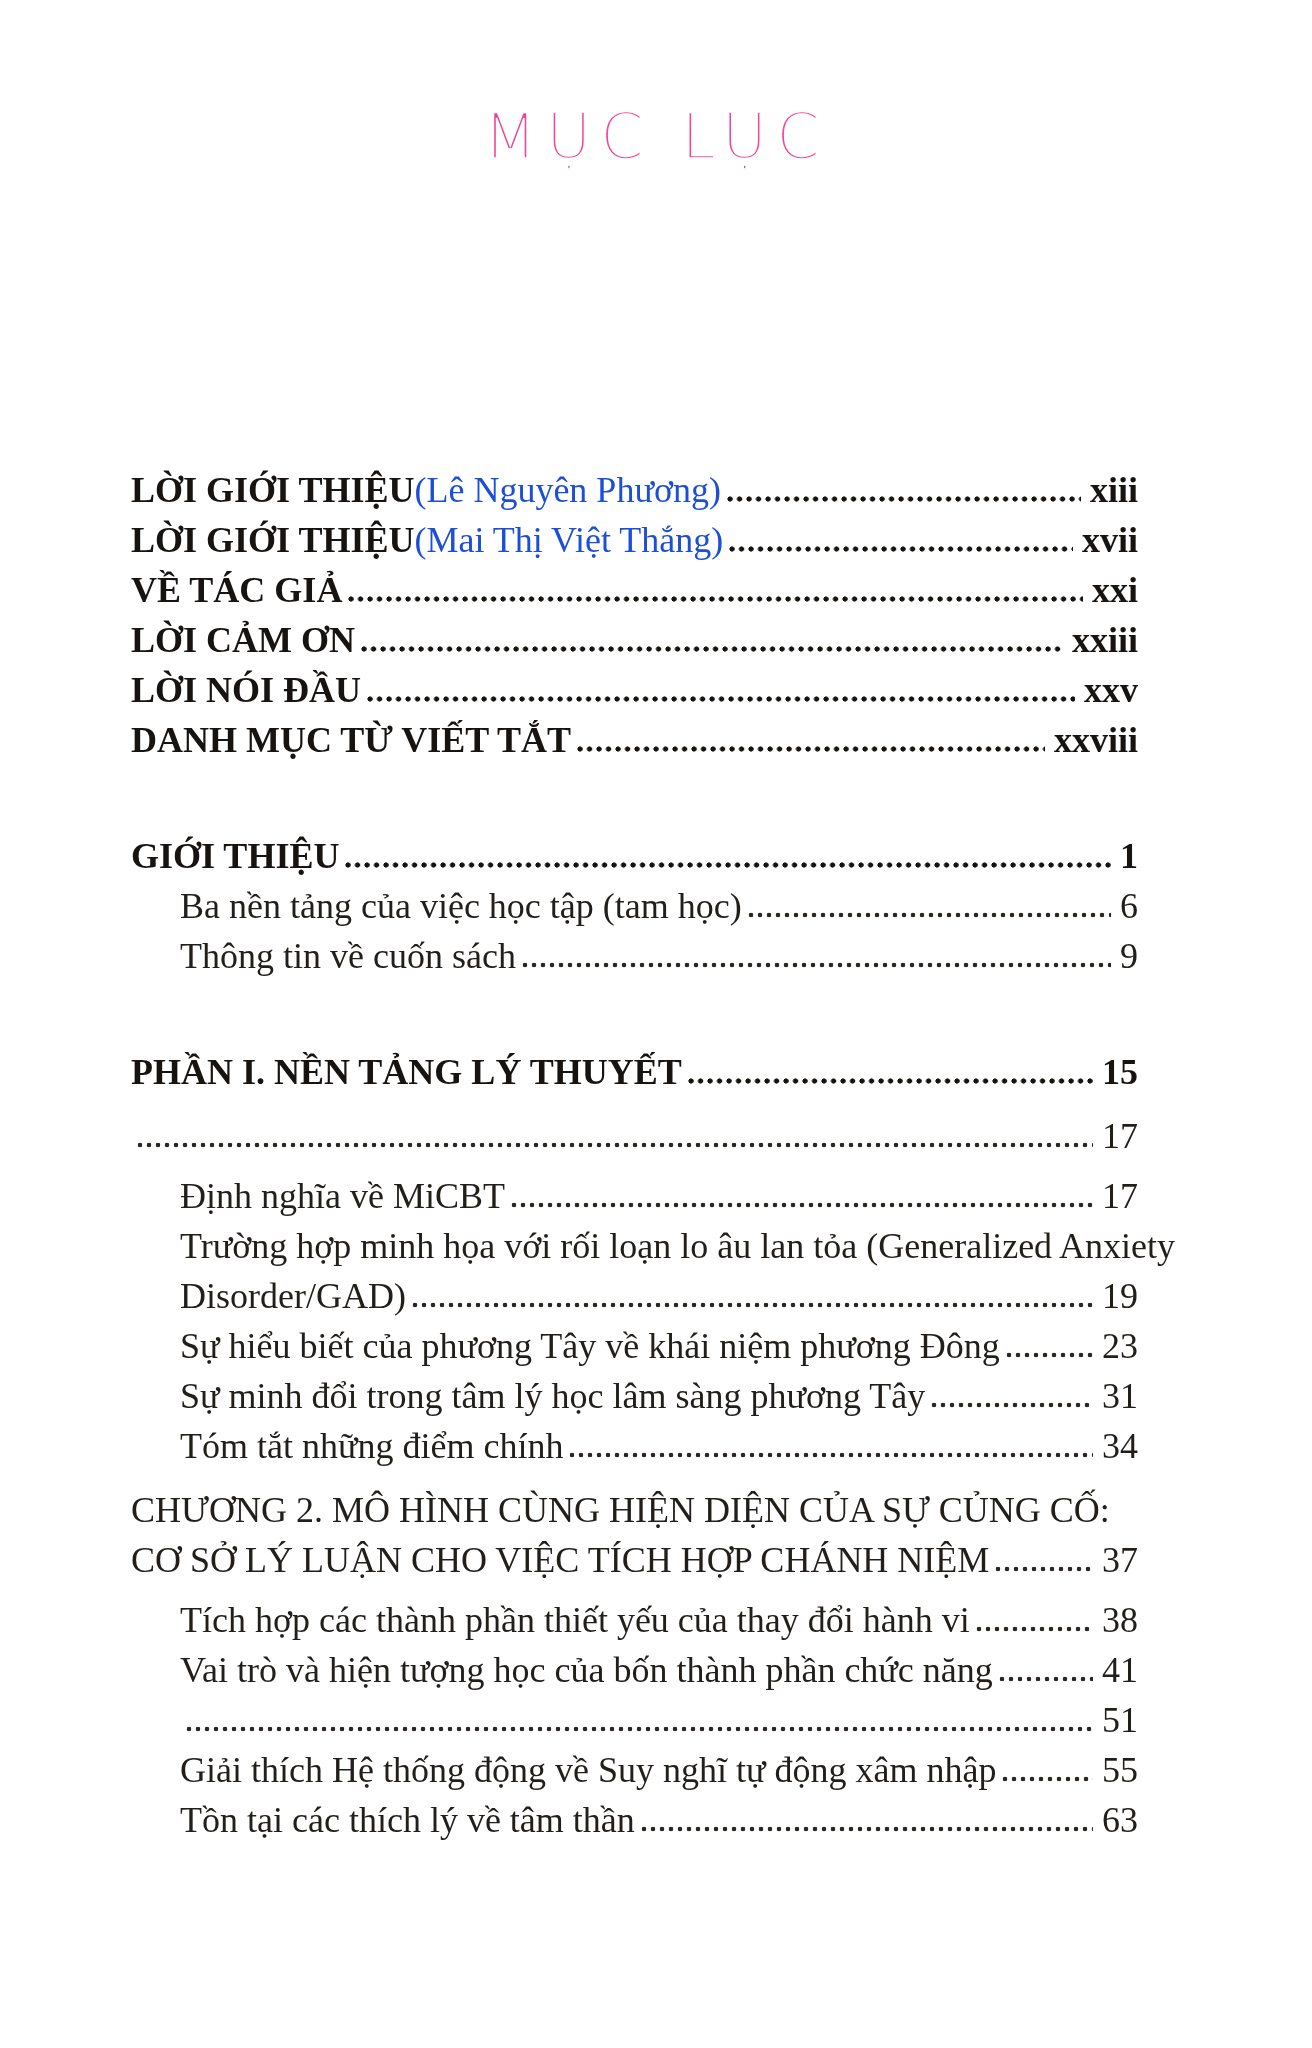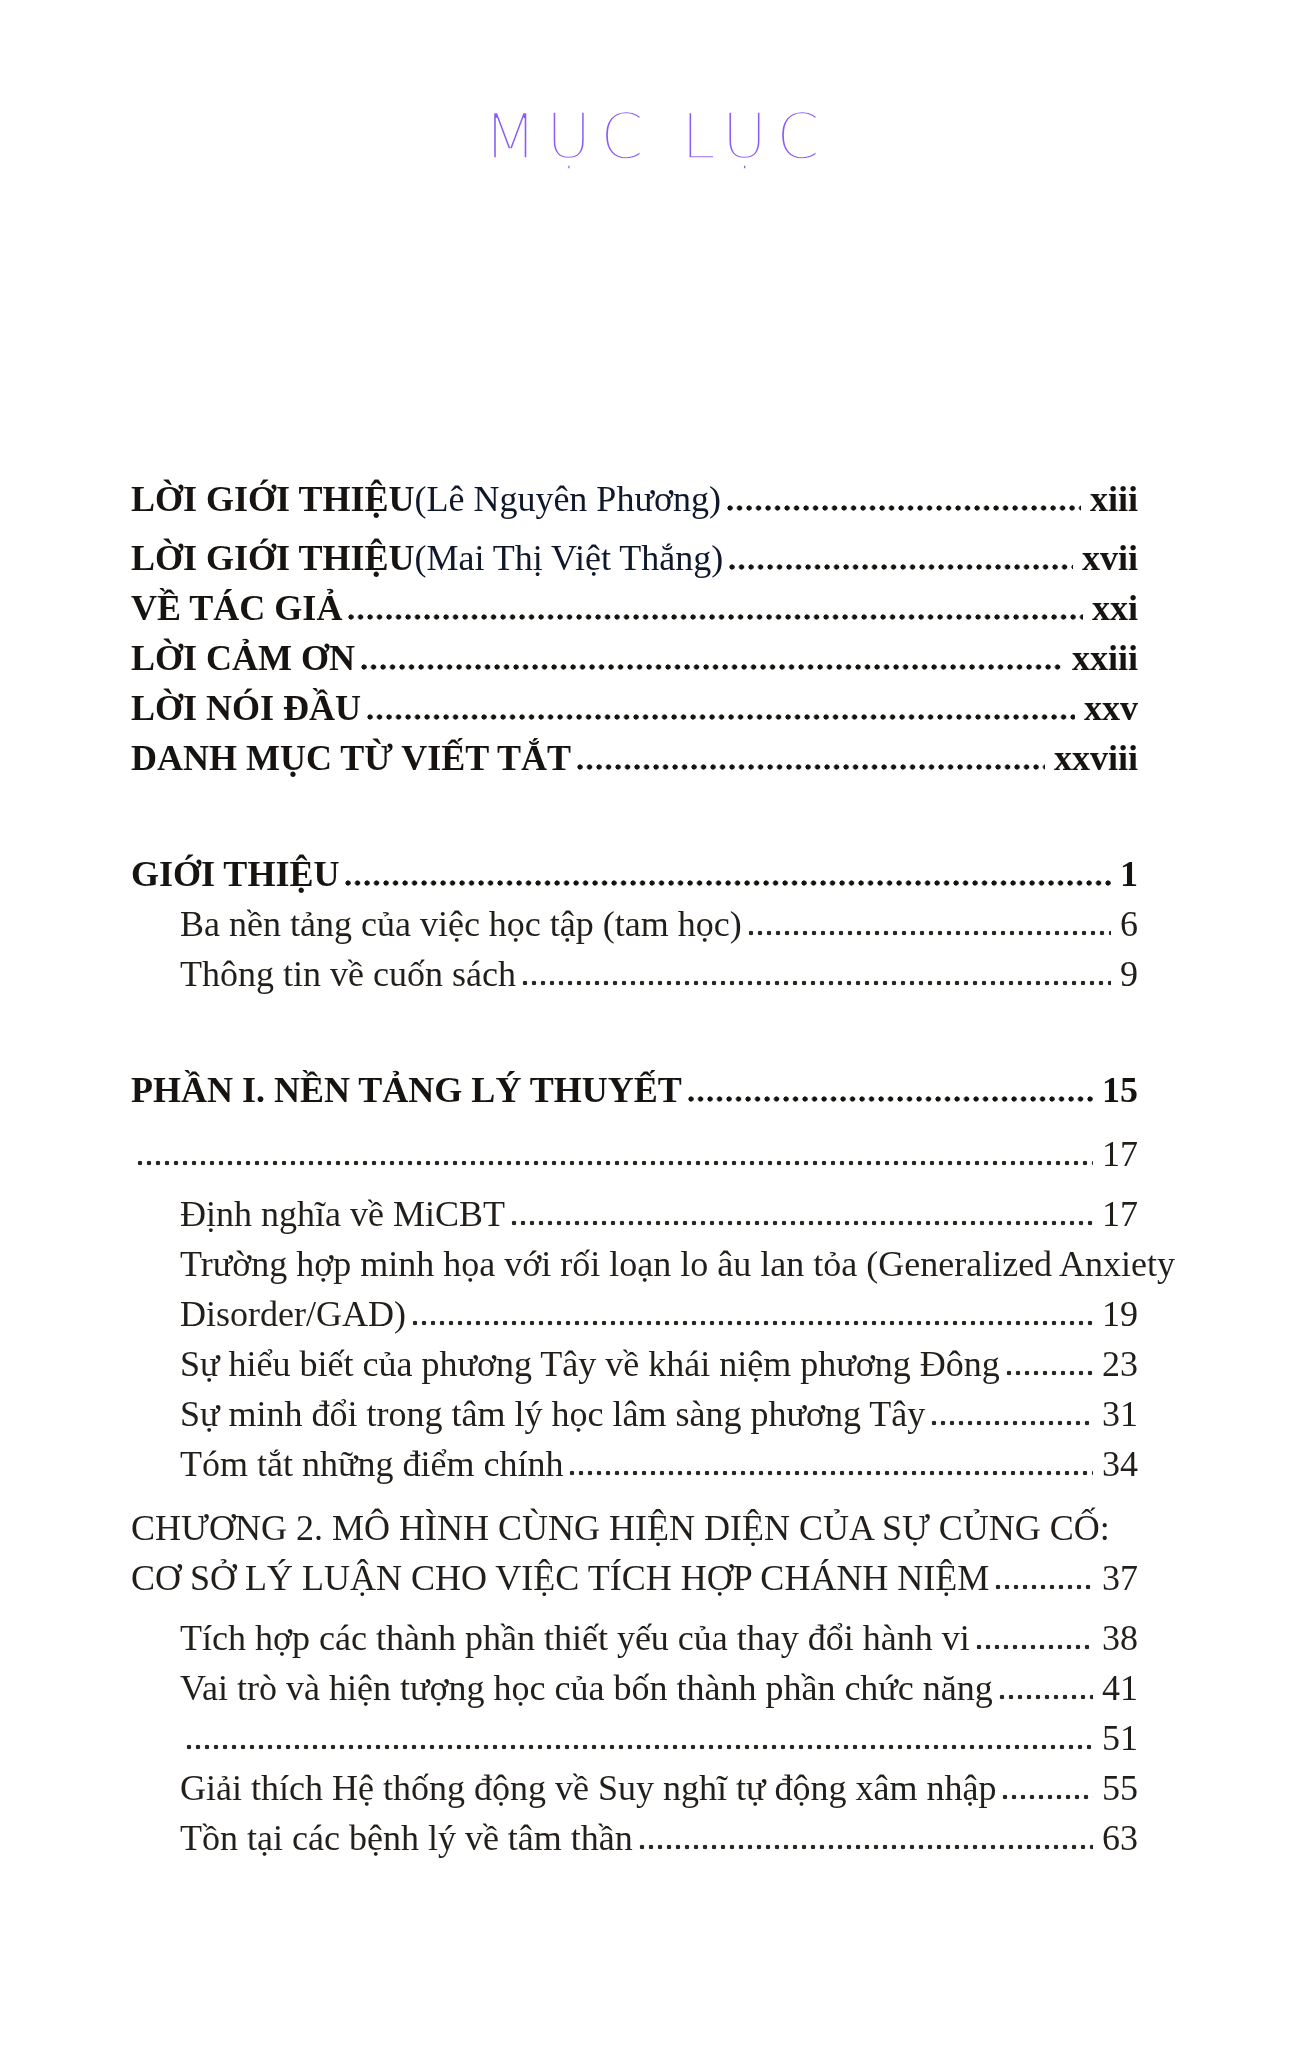--- a/index.html
+++ b/index.html
@@ -14,21 +14,21 @@
     color: #221e1a;
   }
 
   .doc-title {
     margin-top: 100px;
     text-align: center;
     font-family: "DejaVu Sans", sans-serif;
     font-weight: 200;
     font-size: 62px;
     letter-spacing: 9px;
-    color: #8b5cf6;
+    color: #ec4899;
     -webkit-text-stroke: 1.4px #ffffff; 
   }
 
   .toc {
     margin: 292px 174px 0 131px;
     font-size: 36px;
   }
 
   .toc-entry { }
   .toc-entry .row {
@@ -36,21 +36,21 @@
     align-items: baseline;
     line-height: 50px;
     white-space: nowrap;
   }
   .toc-entry .pre-line {
     line-height: 50px;
     white-space: nowrap;
   }
 
   .style-bold .row, .style-bold .pre-line { font-weight: 700; color: #171310; }
-  .style-bold .label-normal { font-weight: 400; color: #0f172a; margin-top: 9px; }
+  .style-bold .label-normal { font-weight: 400; color: #1d4ed8; }
   .style-chapter .row, .style-chapter .pre-line { font-weight: 400; }
   .style-sub { margin-left: 49px; }
 
   .gap-lg { margin-top: 66px; }
   .style-chapter { margin-top: 14px; margin-bottom: 10px; }
 
   .leader {
     flex: 1 1 auto;
     min-width: 14px;
     height: 7px;
@@ -225,19 +225,19 @@
       </div>
       <div class="toc-entry style-sub">
         <div class="row">
           <span class="label">Giải thích Hệ thống động về Suy nghĩ tự động xâm nhập</span>
           <span class="leader"></span>
           <span class="pagenum">55</span>
         </div>
       </div>
       <div class="toc-entry style-sub">
         <div class="row">
-          <span class="label">Tồn tại các bệnh lý về tâm thần</span>
+          <span class="label">Tồn tại các thích lý về tâm thần</span>
           <span class="leader"></span>
           <span class="pagenum">63</span>
         </div>
       </div>
     </div>
 </div>
 
 </body></html>

